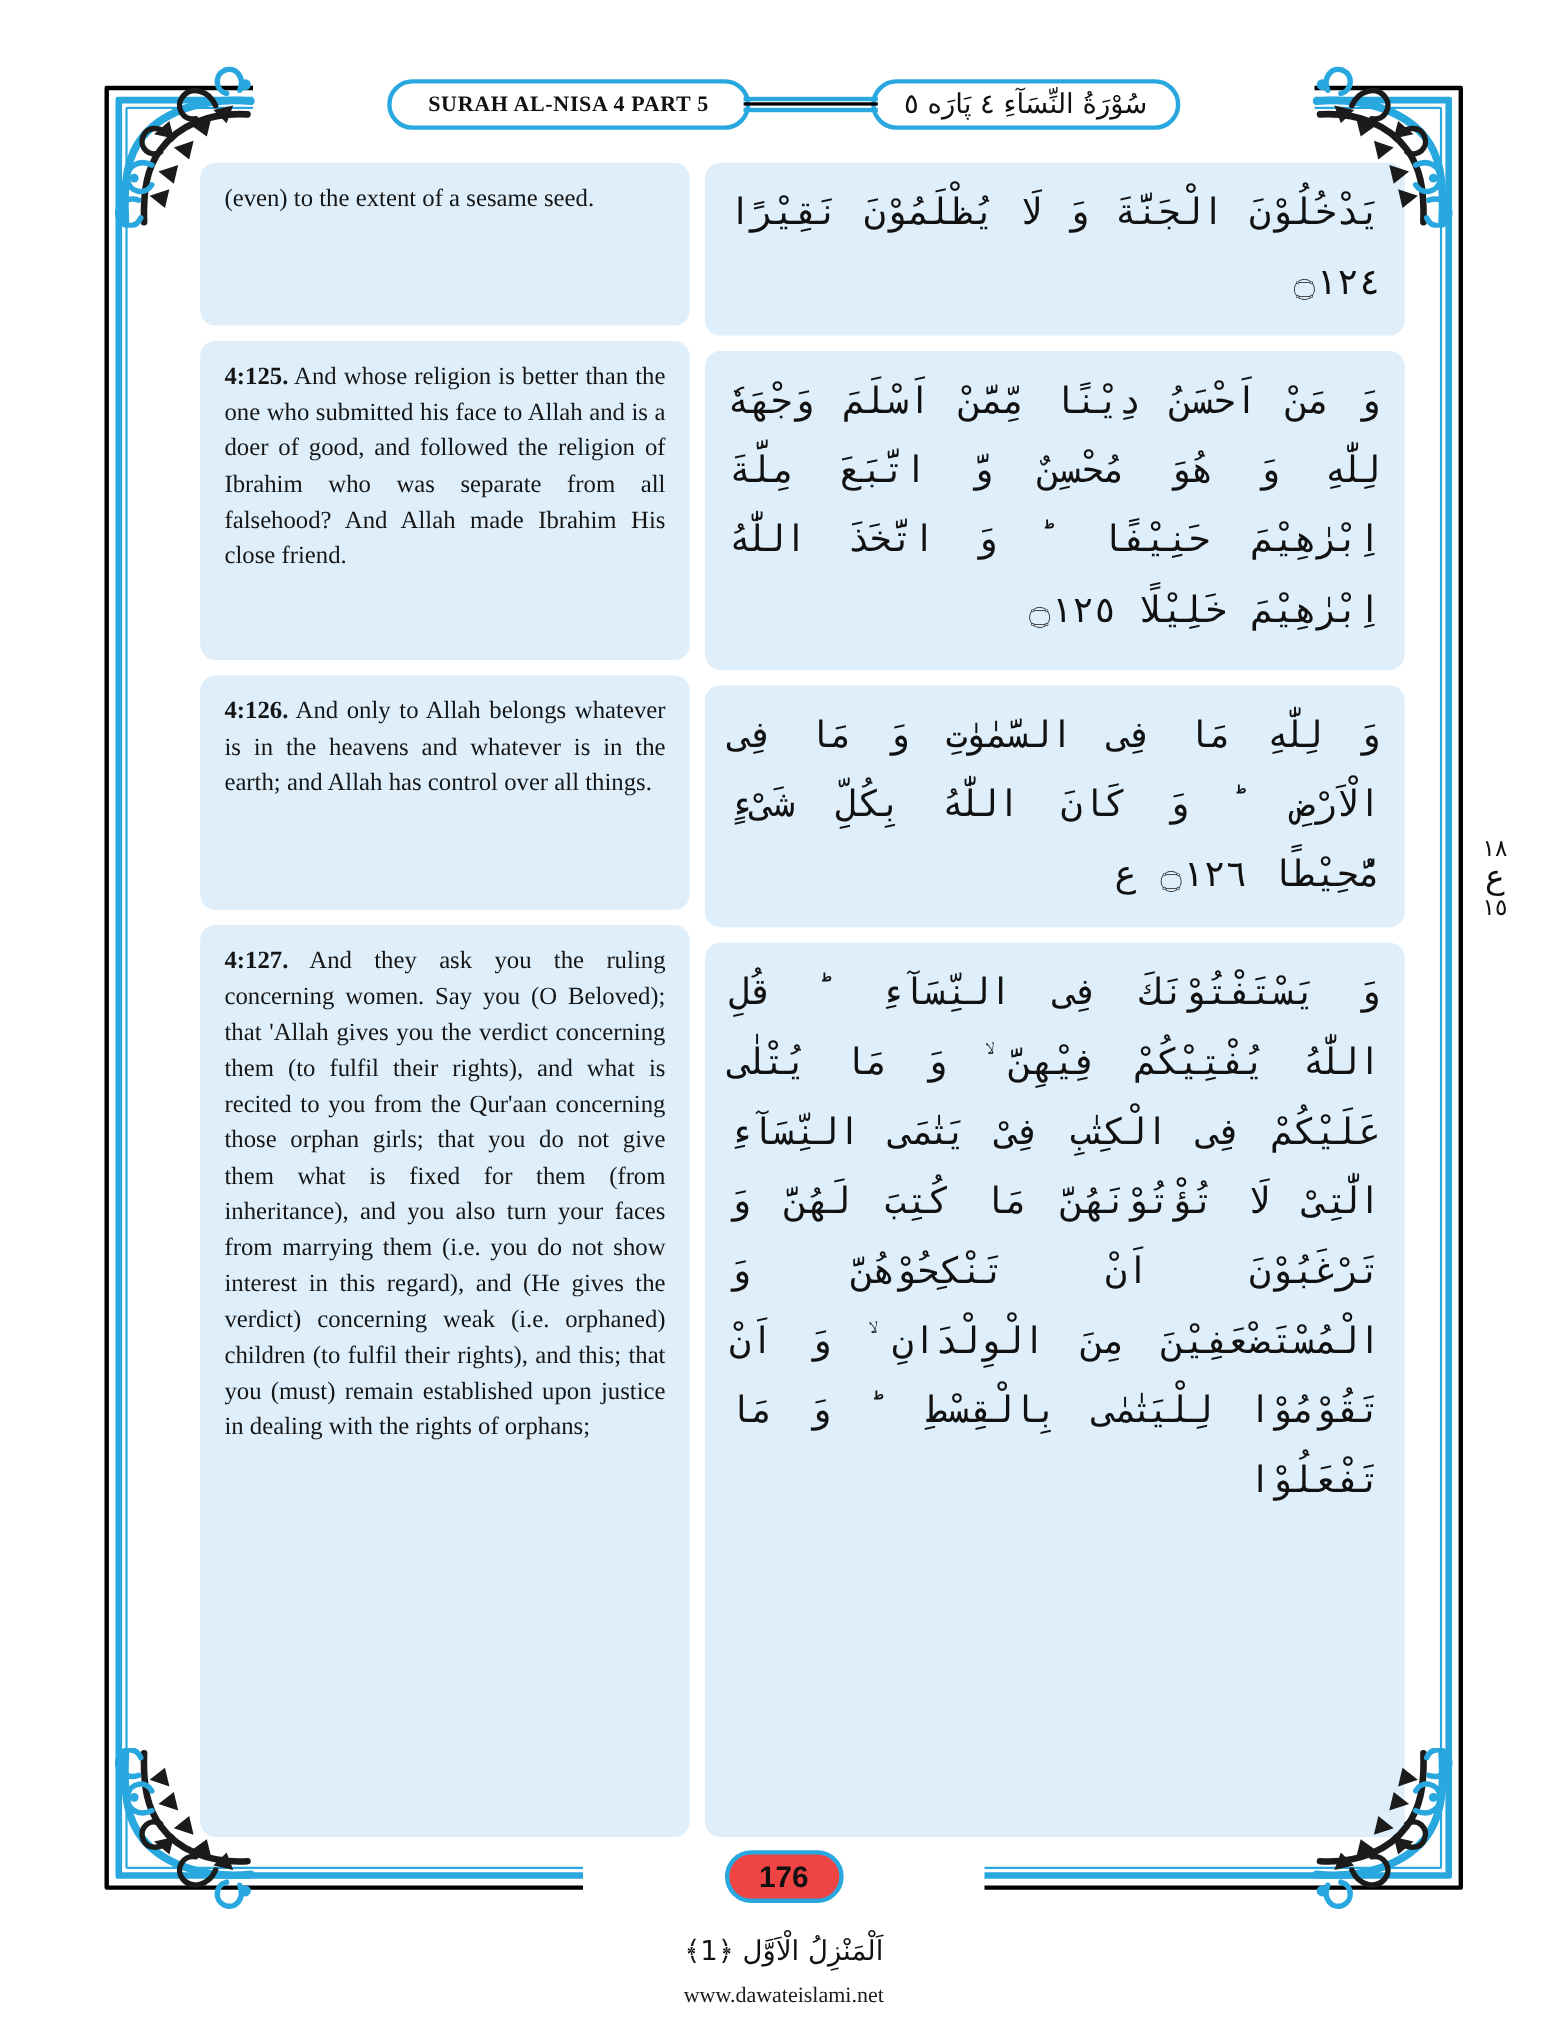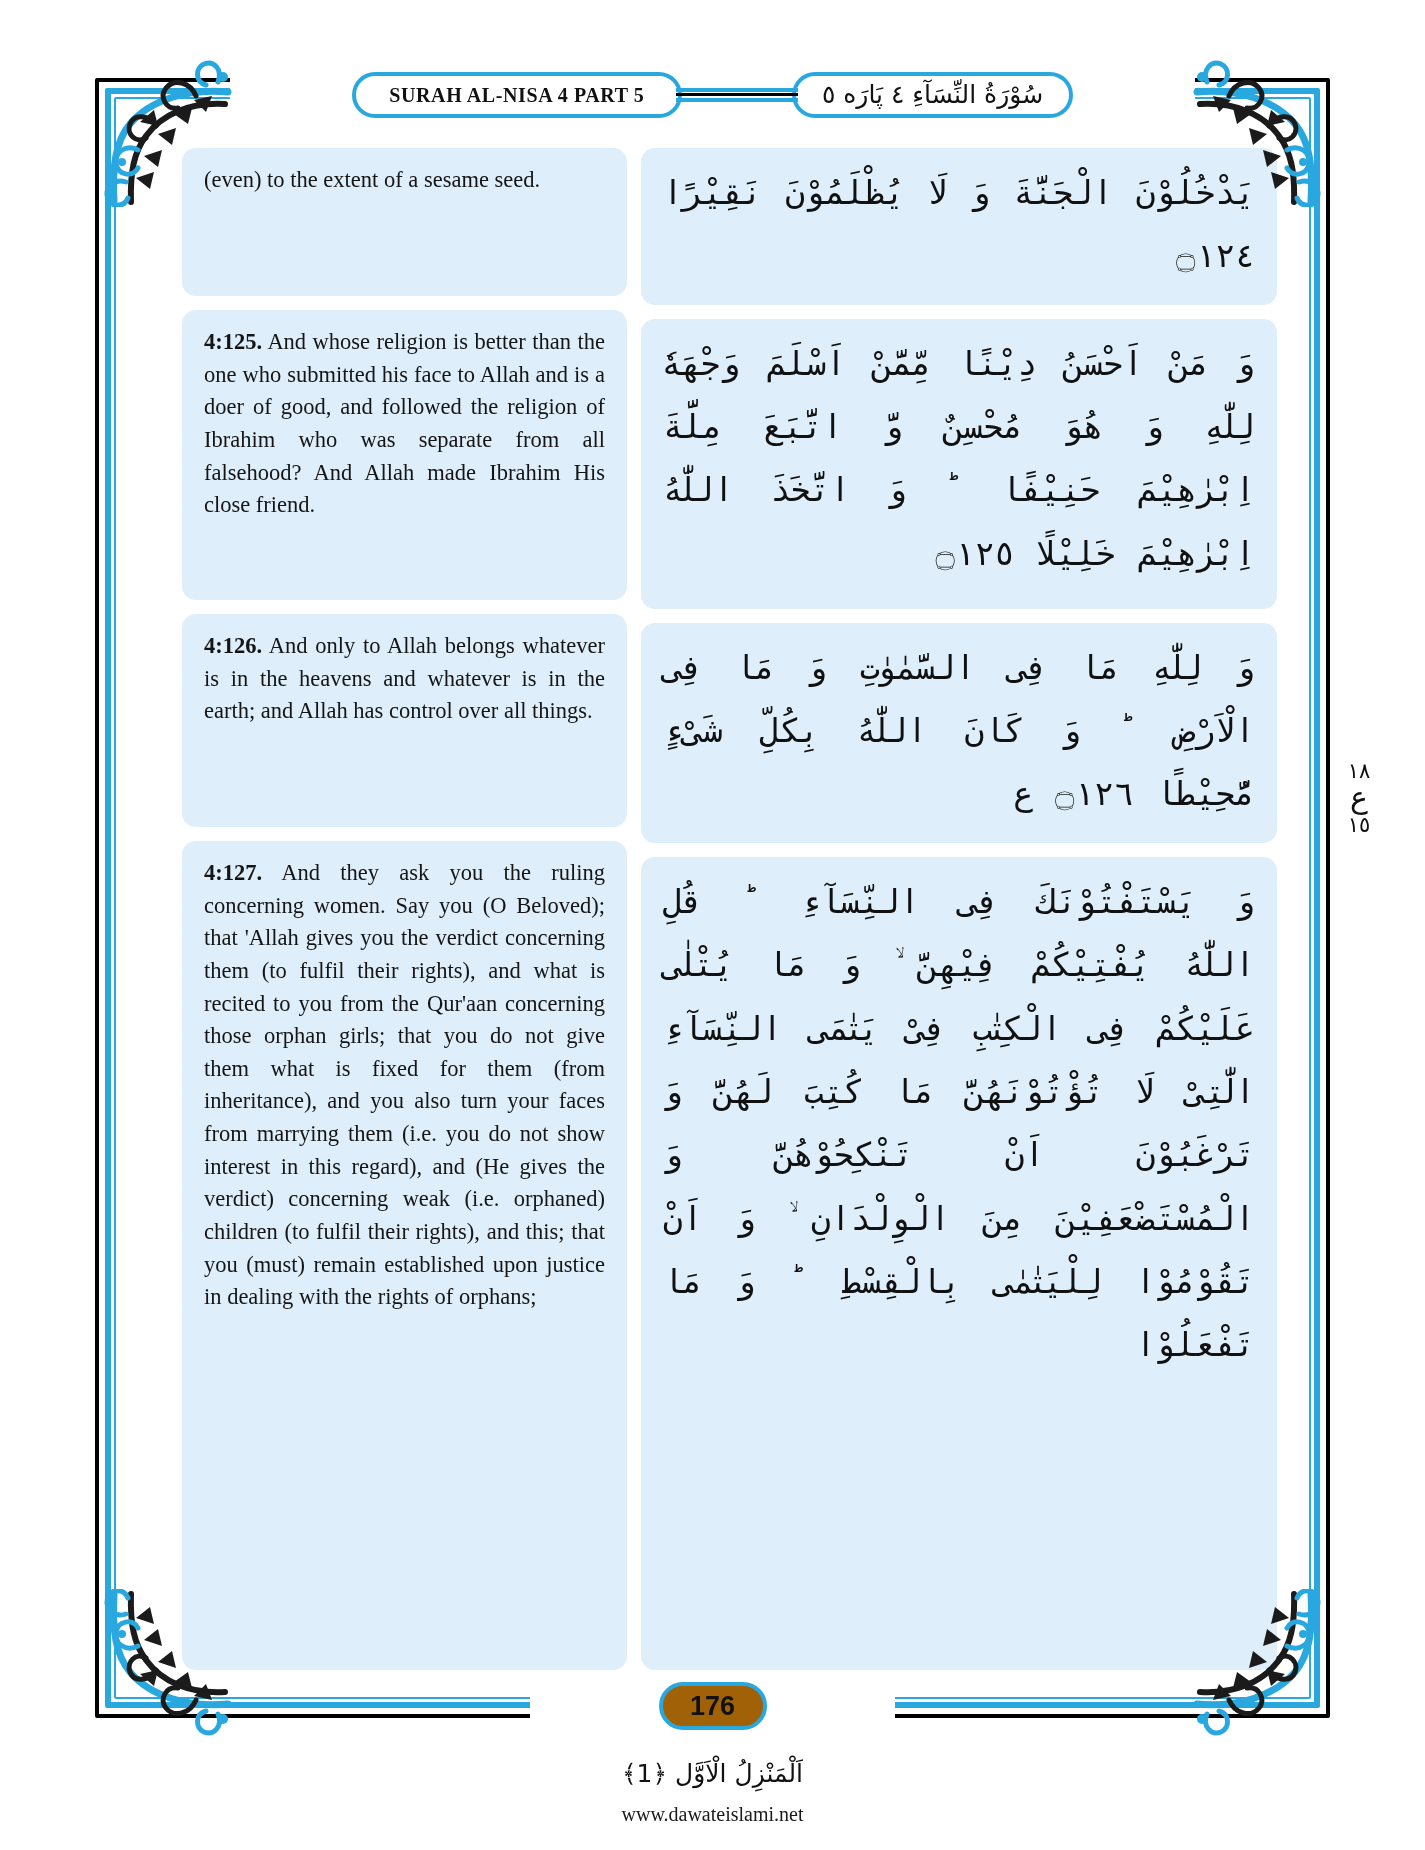--- a/index.html
+++ b/index.html
@@ -208,21 +208,21 @@
     position: absolute;
     left: 0; right: 0;
     bottom: 118px;
     height: 52px;
     z-index: 7;
     display: flex;
     align-items: center;
     justify-content: center;
   }
   .page-badge {
-    background: #a16207;
+    background: #ef4444;
     border: 4px solid #29A8E0;
     border-radius: 26px;
     height: 48px;
     min-width: 108px;
     display: flex;
     align-items: center;
     justify-content: center;
     font-family: "Liberation Sans", sans-serif;
     font-weight: bold;
     font-size: 27px;

